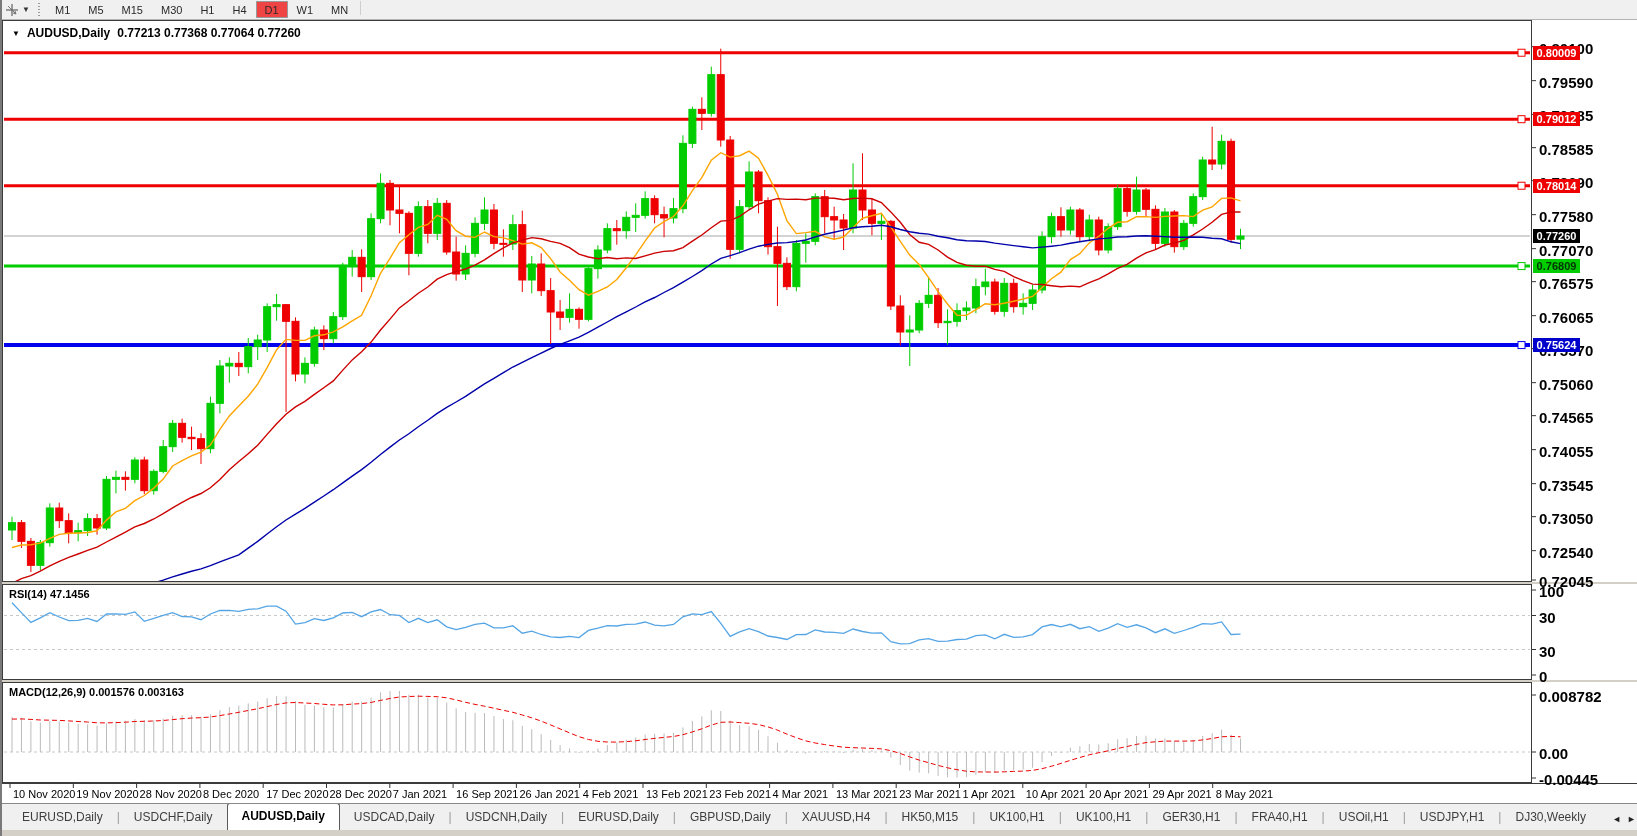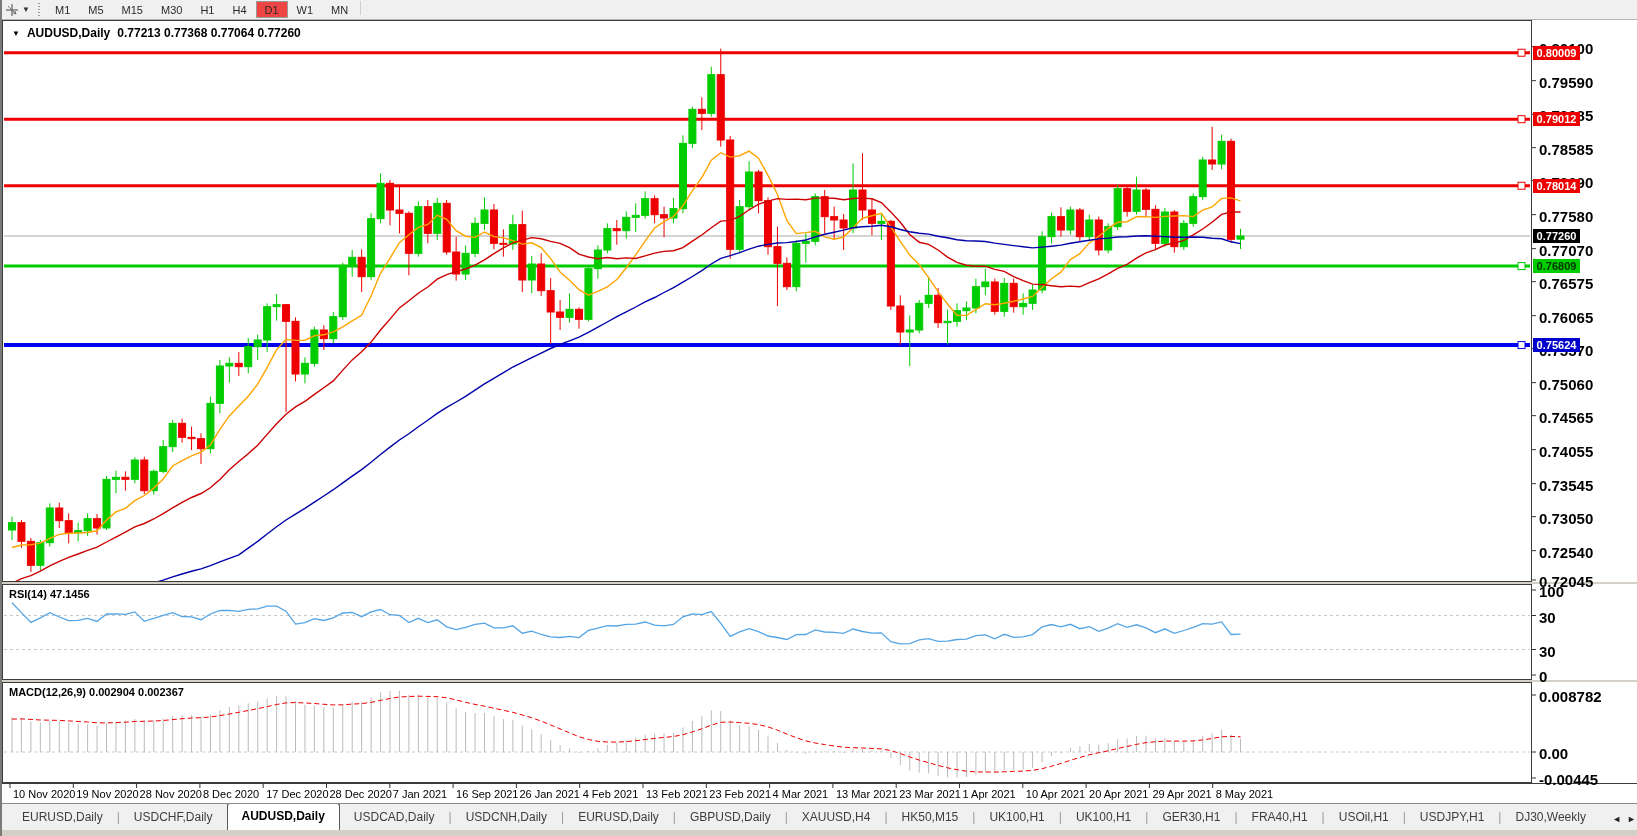--- a/index.html
+++ b/index.html
@@ -126,21 +126,21 @@
 
   <div class="sep-band" style="top:582px"></div>
   <div class="sep-band" style="top:680px"></div>
 
   <div id="chart-title">
     <span class="tri">▼</span>
     <span>AUDUSD,Daily</span>
     <span>0.77213 0.77368 0.77064 0.77260</span>
   </div>
   <div id="rsi-label" class="ind-label">RSI(14) 47.1456</div>
-  <div id="macd-label" class="ind-label">MACD(12,26,9) 0.002904 0.002367</div>
+  <div id="macd-label" class="ind-label">MACD(12,26,9) 0.001576 0.003163</div>
 
   <svg id="overlay" width="1637" height="836">
       <defs>
         <clipPath id="cMain">
           <rect x="2" y="21" width="1527" height="560"></rect>
         </clipPath>
         <clipPath id="cRsi">
           <rect x="2" y="585" width="1527" height="94"></rect>
         </clipPath>
         <clipPath id="cMacd">

